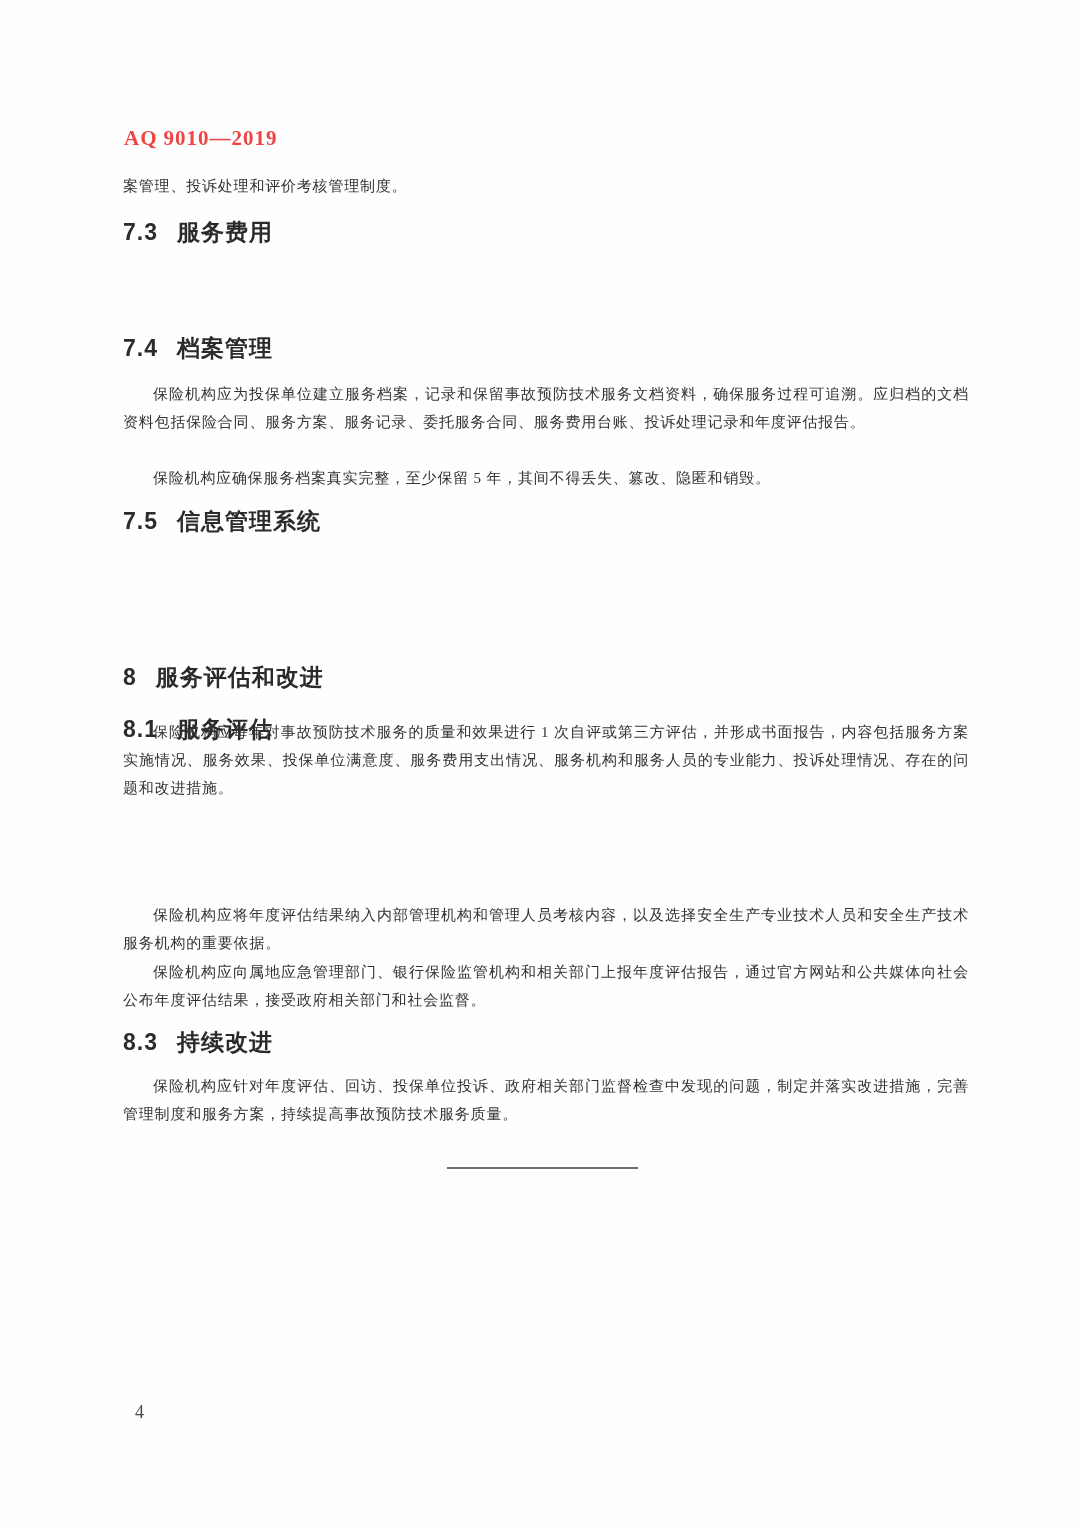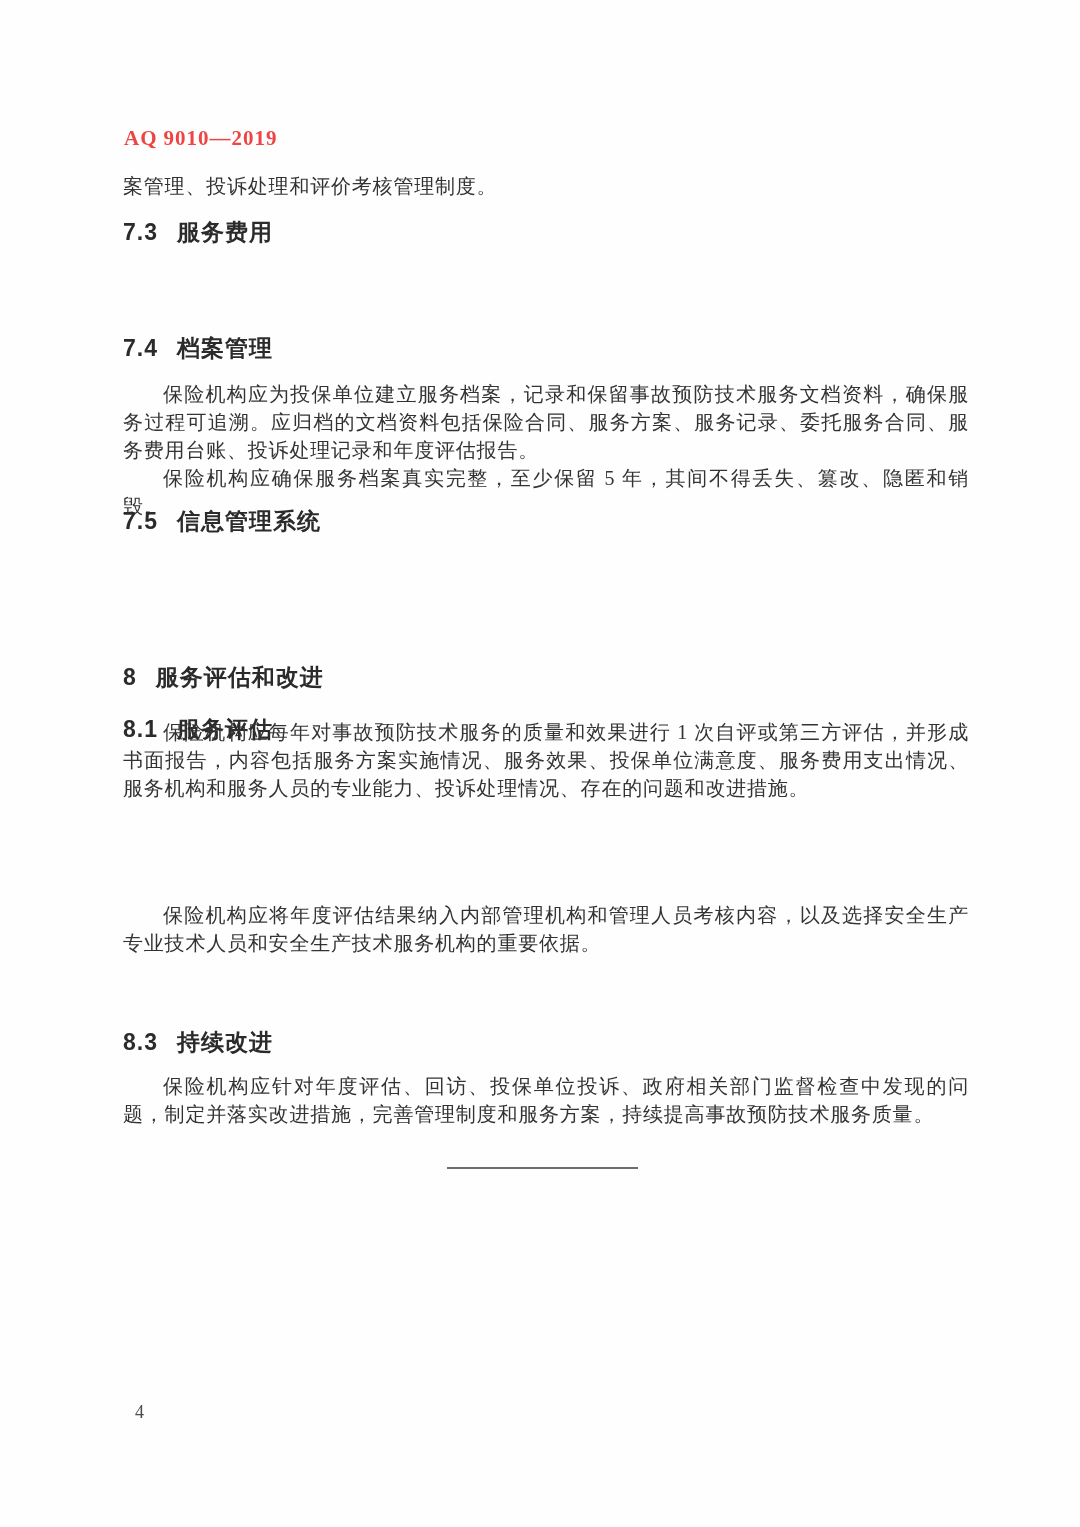--- a/index.html
+++ b/index.html
@@ -27,21 +27,21 @@
     line-height: 28px;
   }
   .std-code .code-num {
     font-weight: 600;
     margin-left: 6px;
   }
   .para {
     position: absolute;
     left: 123px;
     width: 846px;
-    font-size: 20px;
+    font-size: 15px;
     line-height: 28px;
     letter-spacing: 0.8px;
     text-align: justify;
     color: #333333;
   }
   .para.indent { text-indent: 2em; }
   .heading {
     position: absolute;
     left: 123px;
     width: 846px;
@@ -100,20 +100,21 @@
   <div class="heading" style="top:663px">
     <span class="sec-num">8</span><span>服务评估和改进</span>
   </div>
 
   <div class="heading" style="top:715px">
     <span class="sec-num">8.1</span><span>服务评估</span>
   </div>
   <div class="para indent" style="top:718px">保险机构应每年对事故预防技术服务的质量和效果进行 1 次自评或第三方评估，并形成书面报告，内容包括服务方案实施情况、服务效果、投保单位满意度、服务费用支出情况、服务机构和服务人员的专业能力、投诉处理情况、存在的问题和改进措施。</div>
 
   <div class="para indent" style="top:901px">保险机构应将年度评估结果纳入内部管理机构和管理人员考核内容，以及选择安全生产专业技术人员和安全生产技术服务机构的重要依据。</div>
+  <div class="para indent" style="top:958px">保险机构应向属地应急管理部门、银行保险监管机构和相关部门上报年度评估报告，通过官方网站和公共媒体向社会公布年度评估结果，接受政府相关部门和社会监督。</div>
 
   <div class="heading" style="top:1028px">
     <span class="sec-num">8.3</span><span>持续改进</span>
   </div>
   <div class="para indent" style="top:1072px">保险机构应针对年度评估、回访、投保单位投诉、政府相关部门监督检查中发现的问题，制定并落实改进措施，完善管理制度和服务方案，持续提高事故预防技术服务质量。</div>
 
   <div class="end-rule"></div>
 
   <div class="page-num">4</div>
 

